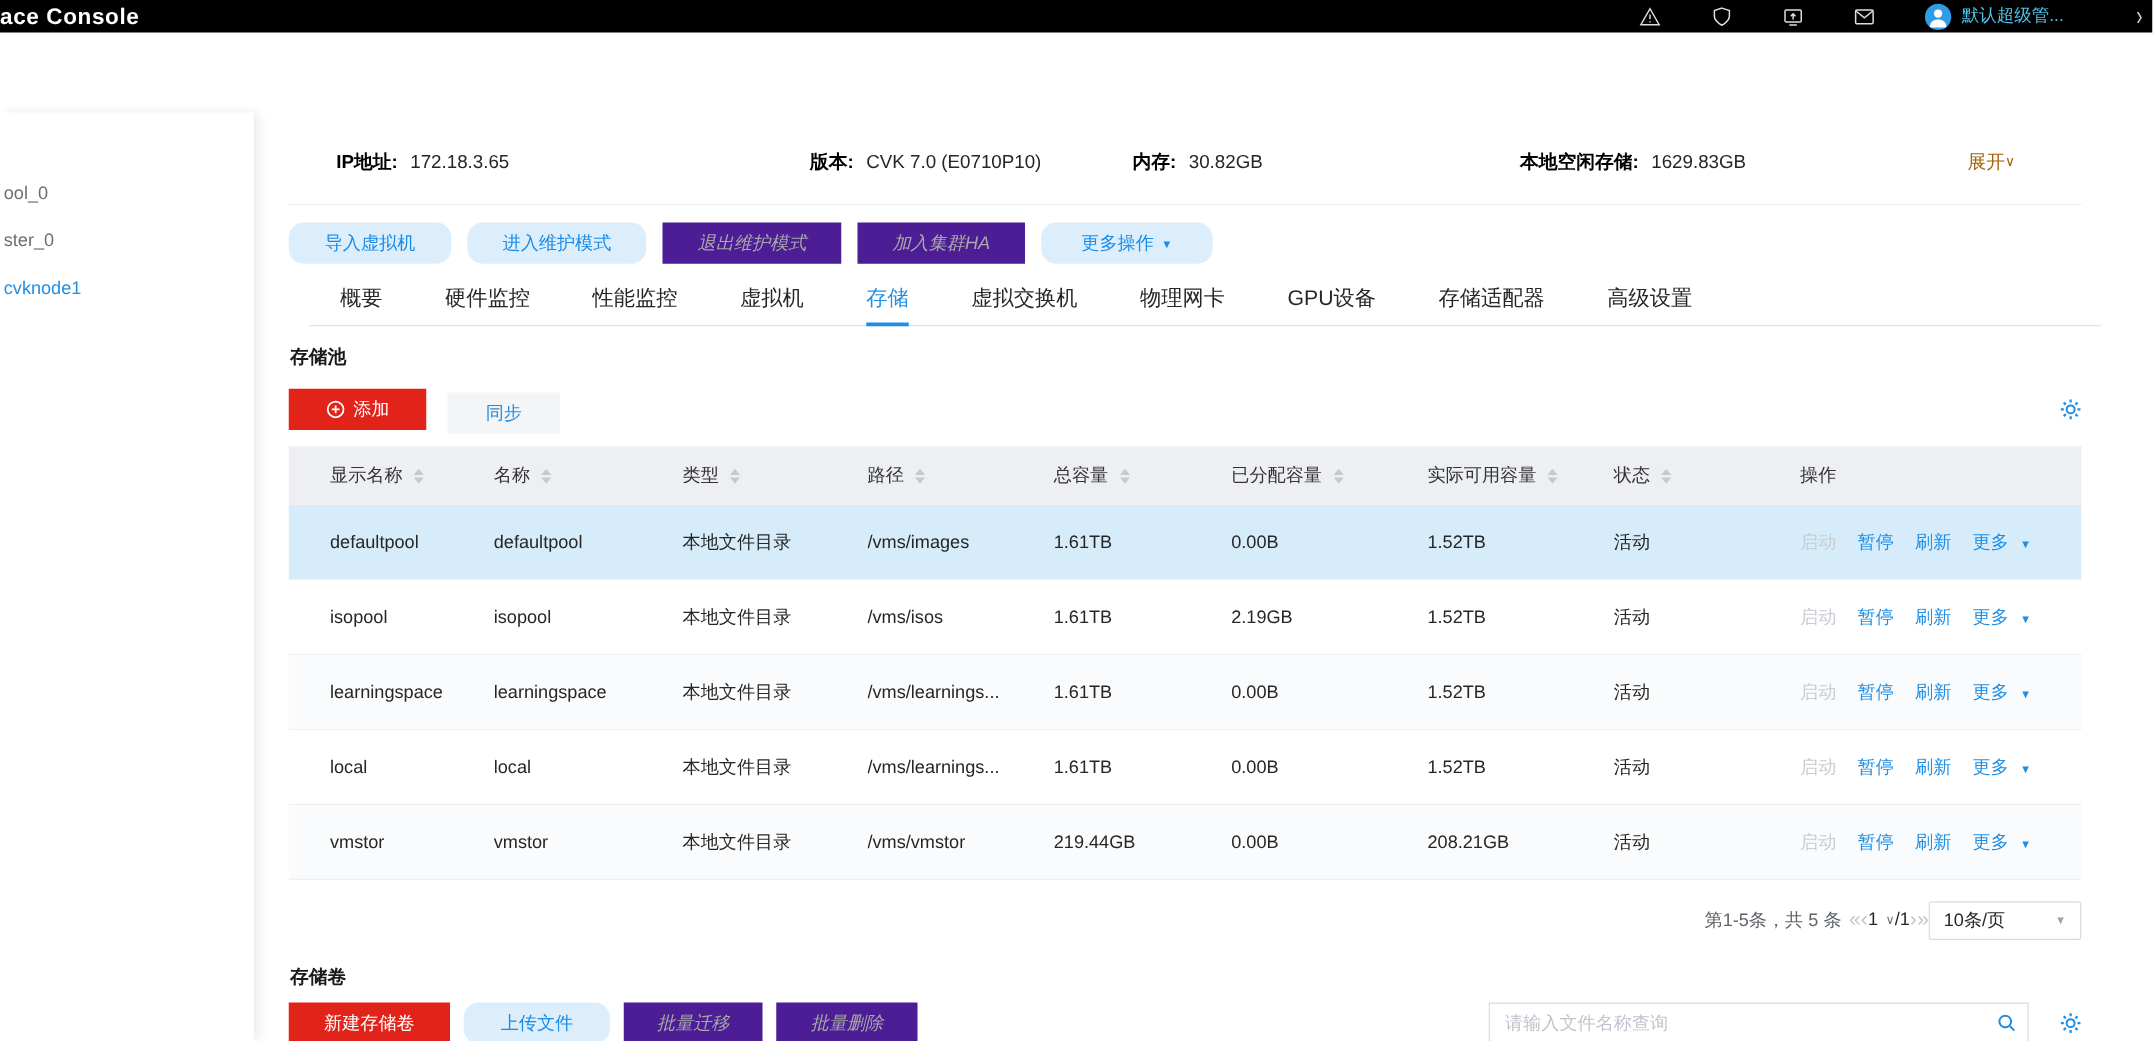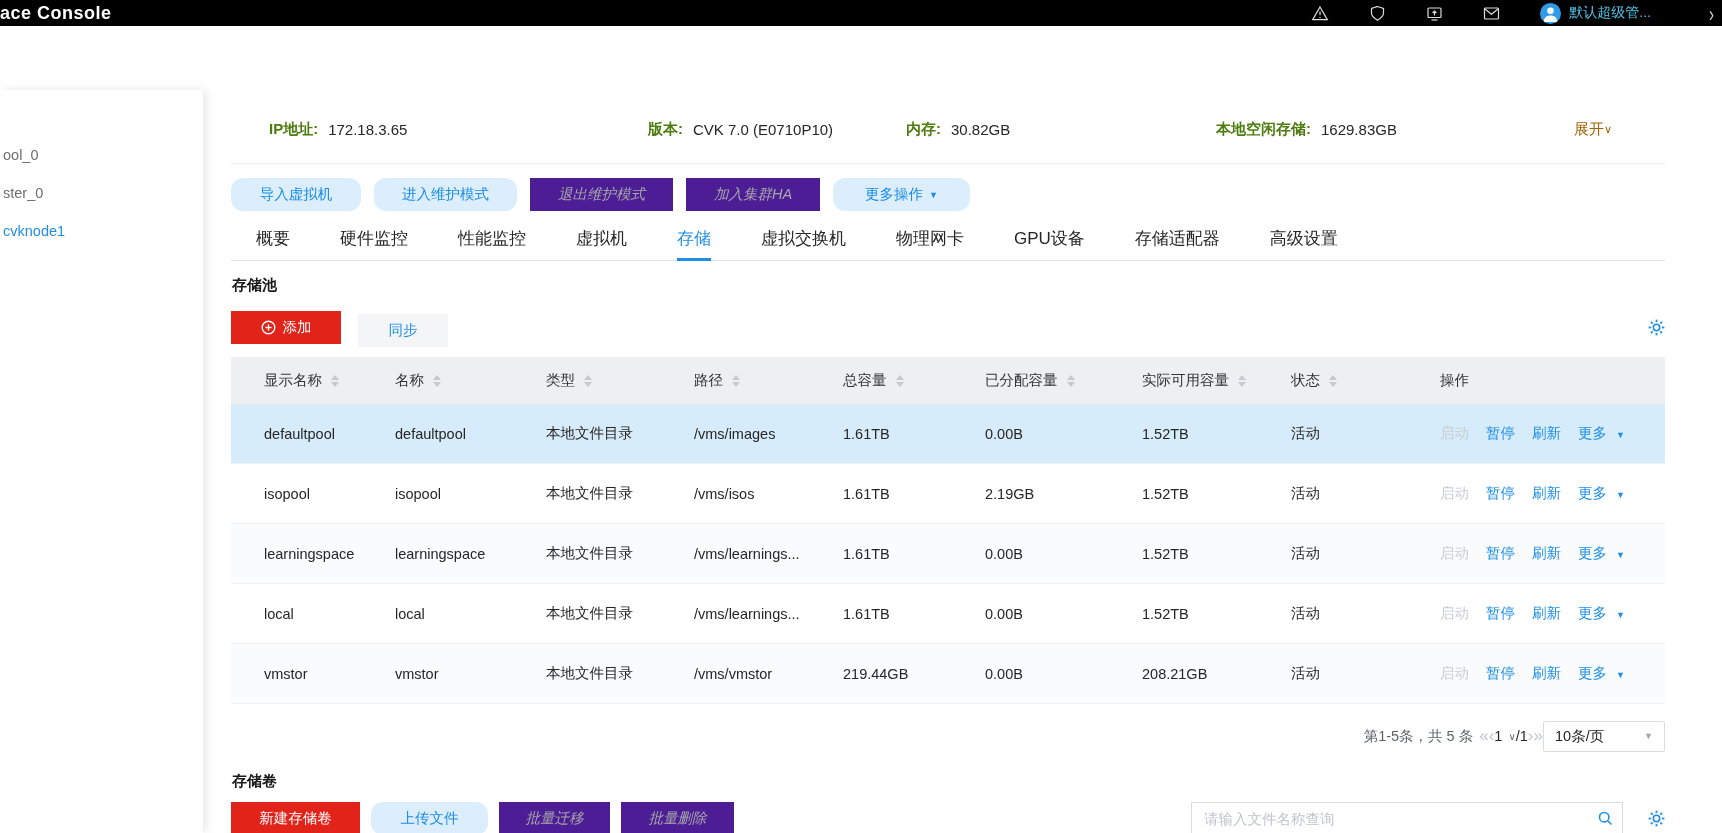--- a/index.html
+++ b/index.html
@@ -26,38 +26,38 @@
              box-shadow:3px 0 9px rgba(0,0,0,.09); padding-top:46px; z-index:2; }
   .tree-item { height:38px; display:flex; align-items:center; padding-left:3px; font-size:14.5px; color:#6e6e6e; cursor:pointer; white-space:nowrap; }
   .tree-item.selected { color:#1f8fe5; }
 
   
   .main { position:absolute; left:231px; top:26px; right:0; bottom:0; }
 
   
   .info-bar { position:absolute; top:70px; left:0; width:1434px; height:68px; border-bottom:1px solid #ededed; }
   .info-item { position:absolute; top:0; height:100%; display:flex; align-items:center; gap:10px; font-size:15px; white-space:nowrap; }
-  .info-label { font-weight:bold; color:#4d7c0f; }
+  .info-label { font-weight:bold; color:#000000; }
   .info-value { color:#262626; }
   .pos-i0 { left:38px; } .pos-i1 { left:417px; } .pos-i2 { left:675px; } .pos-i3 { left:985px; }
   .expand-link { position:absolute; right:53px; top:0; height:100%; display:flex; align-items:center; gap:0;
                  color:#a16207; font-size:15px; cursor:pointer; }
   .expand-caret { font-size:11px; }
 
   
   .action-bar { position:absolute; top:152px; left:0; display:flex; gap:13px; }
   .btn { height:33px; display:inline-flex; align-items:center; justify-content:center; font-size:14.5px;
          border:none; cursor:pointer; white-space:nowrap; }
   .btn-lightblue { background:#dceefb; color:#1a8ce8;border-radius:12px; }
   .btn-gray { background:#4c1d95; color:#a8a8a8; cursor:default;font-style:italic; }
   .w-import{width:130px}.w-enter{width:143px}.w-exit{width:143px}.w-ha{width:134px}.w-more{width:137px}
   .caret-sm { font-size:9px; margin-left:6px; }
 
   
-  .tabs { position:absolute; top:191px; left:0; width:1434px; height:44px; display:flex; gap:50px;
+  .tabs { position:absolute; top:191px; left:16px; width:1434px; height:44px; display:flex; gap:50px;
           padding-left:25px; border-bottom:1px solid #e2e2e2; }
   .tab { display:flex; align-items:center; height:100%; font-size:17px; color:#262626; cursor:pointer; position:relative; white-space:nowrap; }
   .tab.active { color:#1f8fe5; }
   .tab.active::after { content:""; position:absolute; left:0; right:0; bottom:-1px; height:3px; background:#1f8fe5; }
 
   
   .section-title { position:absolute; left:1px; font-size:15px; font-weight:600; color:#1a1a1a; }
   .pool-title { top:250px; }
   .volume-title { top:746px; }
 

